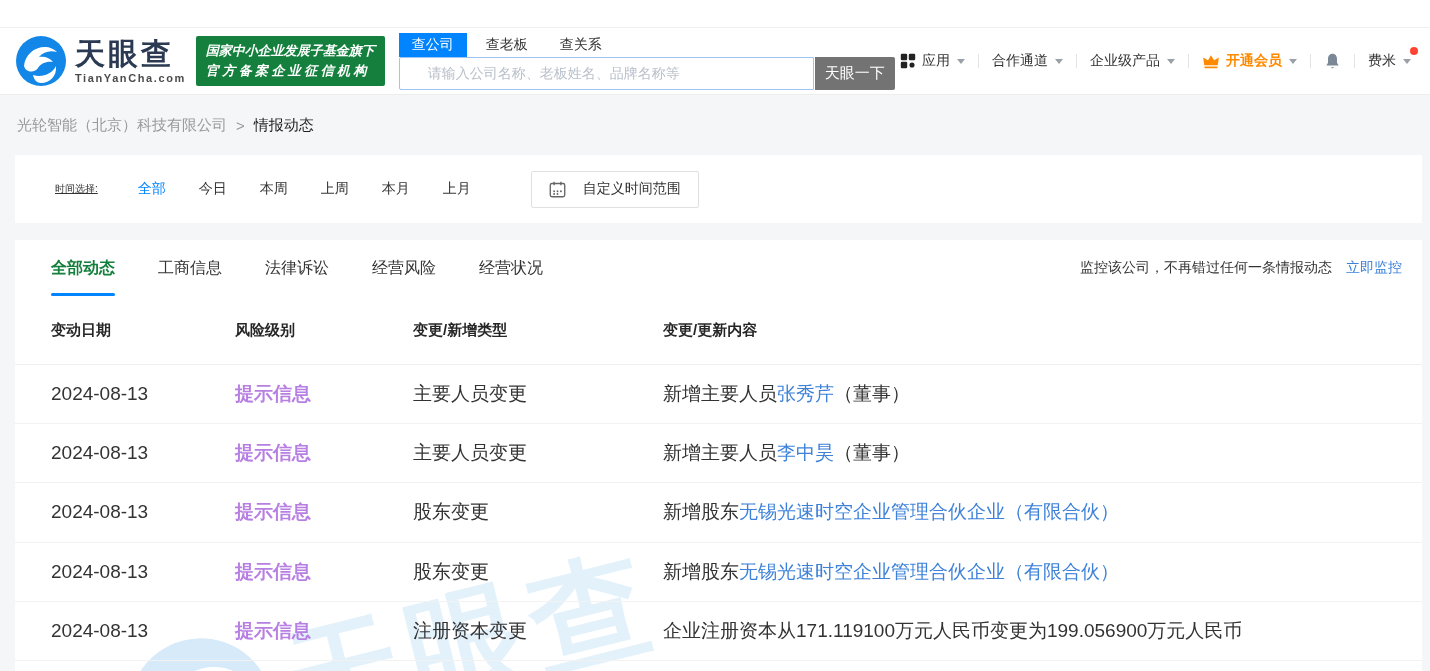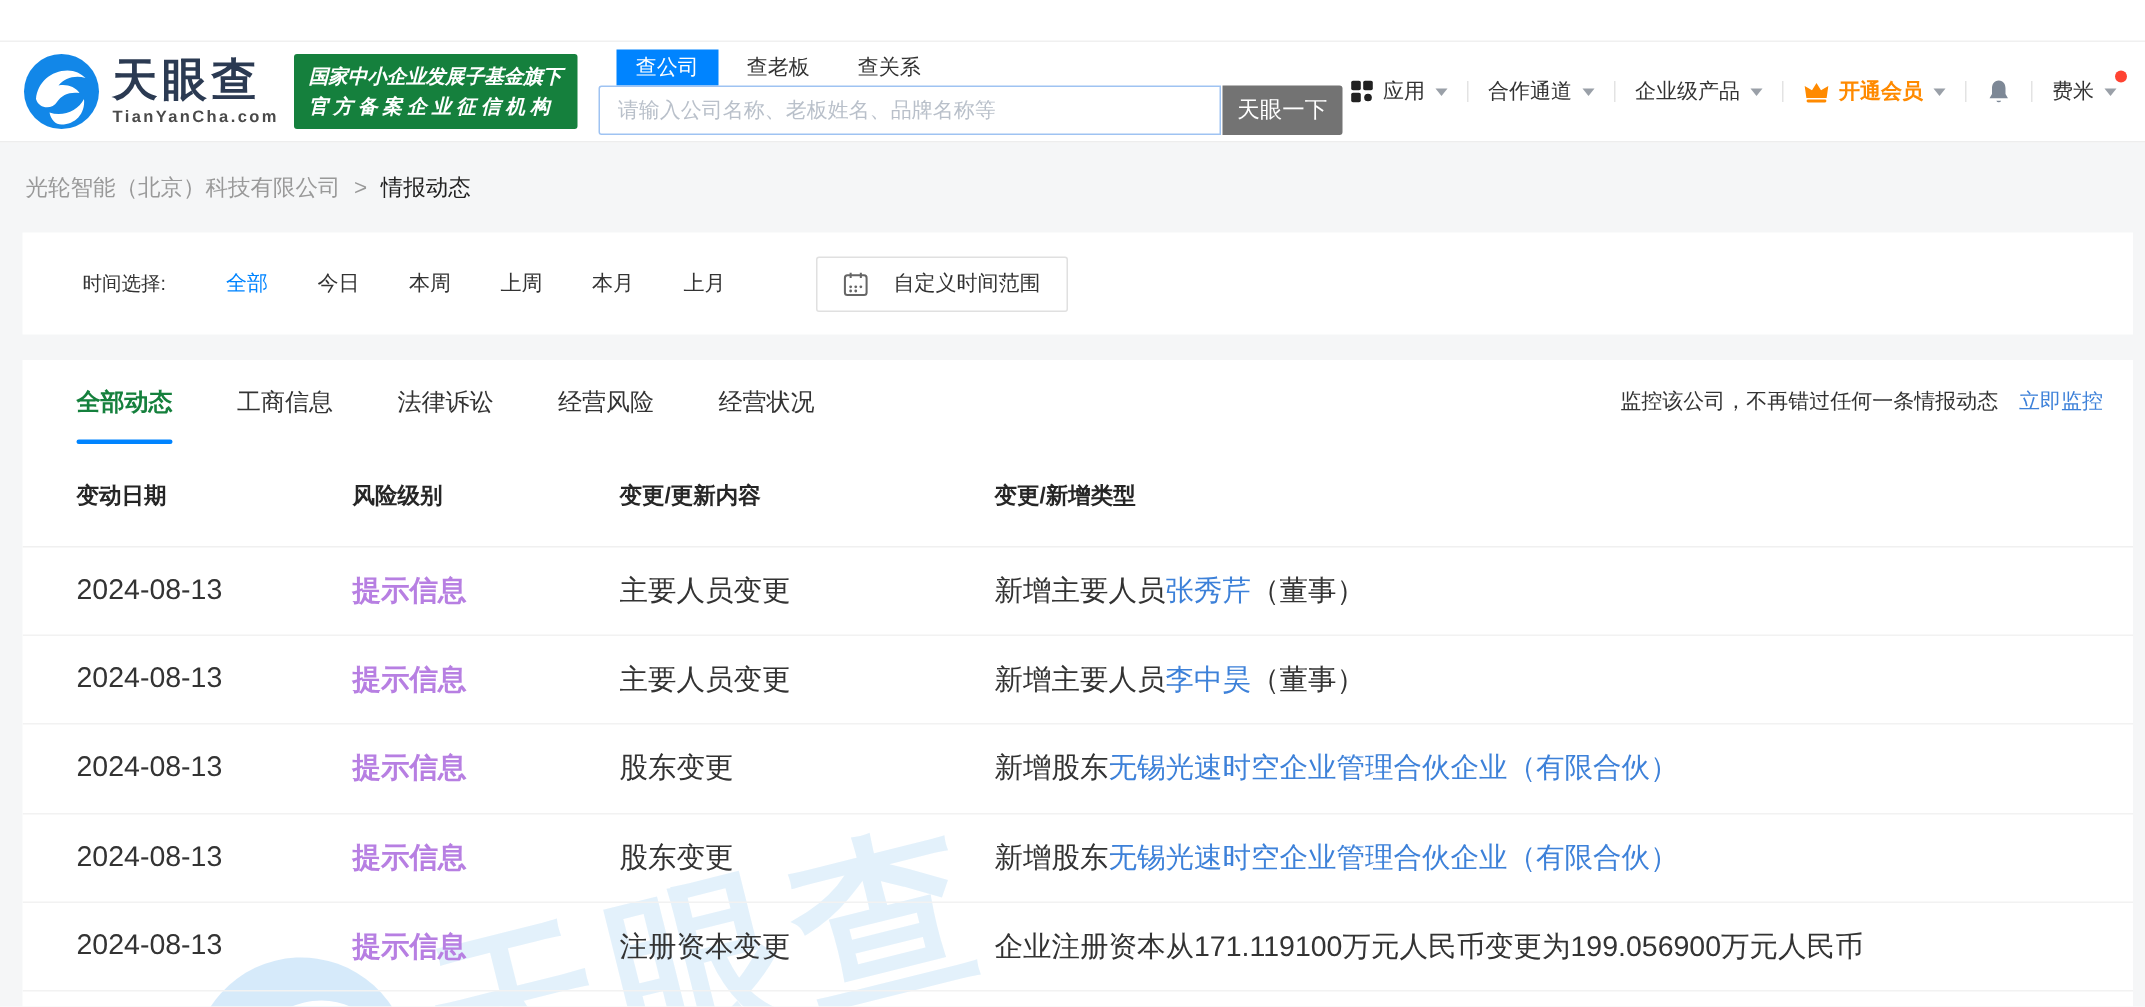--- a/index.html
+++ b/index.html
@@ -13,23 +13,23 @@
   .logo { display:flex; align-items:center; gap:8px; cursor:pointer; }
   .logo-mark { width:52px; height:52px; flex:none; }
   .logo-name { font-size:30px; font-weight:700; color:#2b3a52; letter-spacing:3px; line-height:1; }
   .logo-domain { font-size:11px; font-weight:700; color:#4a4a4a; letter-spacing:1.6px; margin-top:3px; }
   .badge { background:#15803d; color:#fff; font-size:13px; font-weight:700;
     padding:5px 10px; margin-left:10px; line-height:1.55; border-radius:2px; white-space:nowrap;font-style:italic; }
   .badge-line2 { letter-spacing:3.4px; }
   .search { margin-left:14px; width:496px; }
   .search-tabs { display:flex; font-size:14px; }
   .search-tab { padding:3px 13px; margin-right:6px; cursor:pointer; color:#333; }
-  .search-tab.active { background:#0084ff; color:#fff;margin-left:12px; }
+  .search-tab.active { background:#0084ff; color:#fff; }
   .search-row { display:flex; }
-  .search-row input { width:415px; height:33px; border:1px solid #9fc3f2; padding:0 12px;
+  .search-row input { width:415px; height:33px; border:1px solid #9fc3f2; padding:0 28px;
     font-size:14px; color:#333; outline:none; border-radius:2px 0 0 2px;
     font-family:"Liberation Sans","DejaVu Sans",sans-serif; }
   .search-row input::placeholder { color:#b9c0ca; }
   .search-btn { width:80px; height:33px; background:#737373; color:#fff; font-size:15px;
     border:none; margin-left:1px; cursor:pointer; border-radius:0 2px 2px 0;
     font-family:"Liberation Sans","DejaVu Sans",sans-serif; }
   .nav { margin-left:auto; display:flex; align-items:center; font-size:14px; color:#333; padding-right:4px; }
   .nav-item { display:flex; align-items:center; gap:6px; cursor:pointer; position:relative; white-space:nowrap; }
   .nav-item.highlight { color:#ff8a00; font-weight:700; }
   .nav-sep { width:1px; height:14px; background:#e3e3e3; margin:0 13px; }
@@ -40,21 +40,21 @@
 
   
   .breadcrumb { height:60px; display:flex; align-items:center; padding:0 17px; font-size:15px; }
   .bc-company { color:#999; cursor:pointer; }
   .bc-sep { color:#999; margin:0 9px; }
   .bc-current { color:#222; }
 
   
   .card { background:#fff; margin:0 8px 0 15px; }
   .time-card { height:68px; display:flex; align-items:center; padding-left:40px; }
-  .tf-label { font-size:13px; color:#333; }
+  .tf-label { font-size:10px; color:#333;text-decoration:underline; }
   .tf-options { display:flex; margin-left:40px; }
   .tf-opt { font-size:14px; color:#333; margin-right:33px; cursor:pointer; }
   .tf-opt.active { color:#0084ff; }
   .tf-custom { margin-left:27px; display:flex; align-items:center; gap:17px; background:#fff;
     border:1px solid #e0e0e0; border-radius:2px; height:37px; padding:0 17px; font-size:14px;
     color:#333; cursor:pointer; font-family:"Liberation Sans","DejaVu Sans",sans-serif; }
 
   .main-card { margin-top:17px; position:relative; height:431px; overflow:hidden; }
   .tabs-row { display:flex; align-items:center; padding:0 20px 0 36px; height:56px;
     position:relative; z-index:2; }
@@ -224,22 +224,22 @@
     <div class="monitor">
       <span>监控该公司，不再错过任何一条情报动态</span>
       <a>立即监控</a>
     </div>
   </div>
 
   <div class="table">
     <div class="t-head" id="tableHead">
         <div>变动日期</div>
         <div>风险级别</div>
+        <div>变更/新增类型</div>
         <div>变更/更新内容</div>
-        <div>变更/新增类型</div>
       </div>
     <div id="tableBody">
         <div class="t-row">
           <div>2024-08-13</div>
           <a class="risk">提示信息</a>
           <div>主要人员变更</div>
           <div><span>新增主要人员</span><a class="link">张秀芹</a><span>（董事）</span></div>
         </div>
         <div class="t-row">
           <div>2024-08-13</div>

